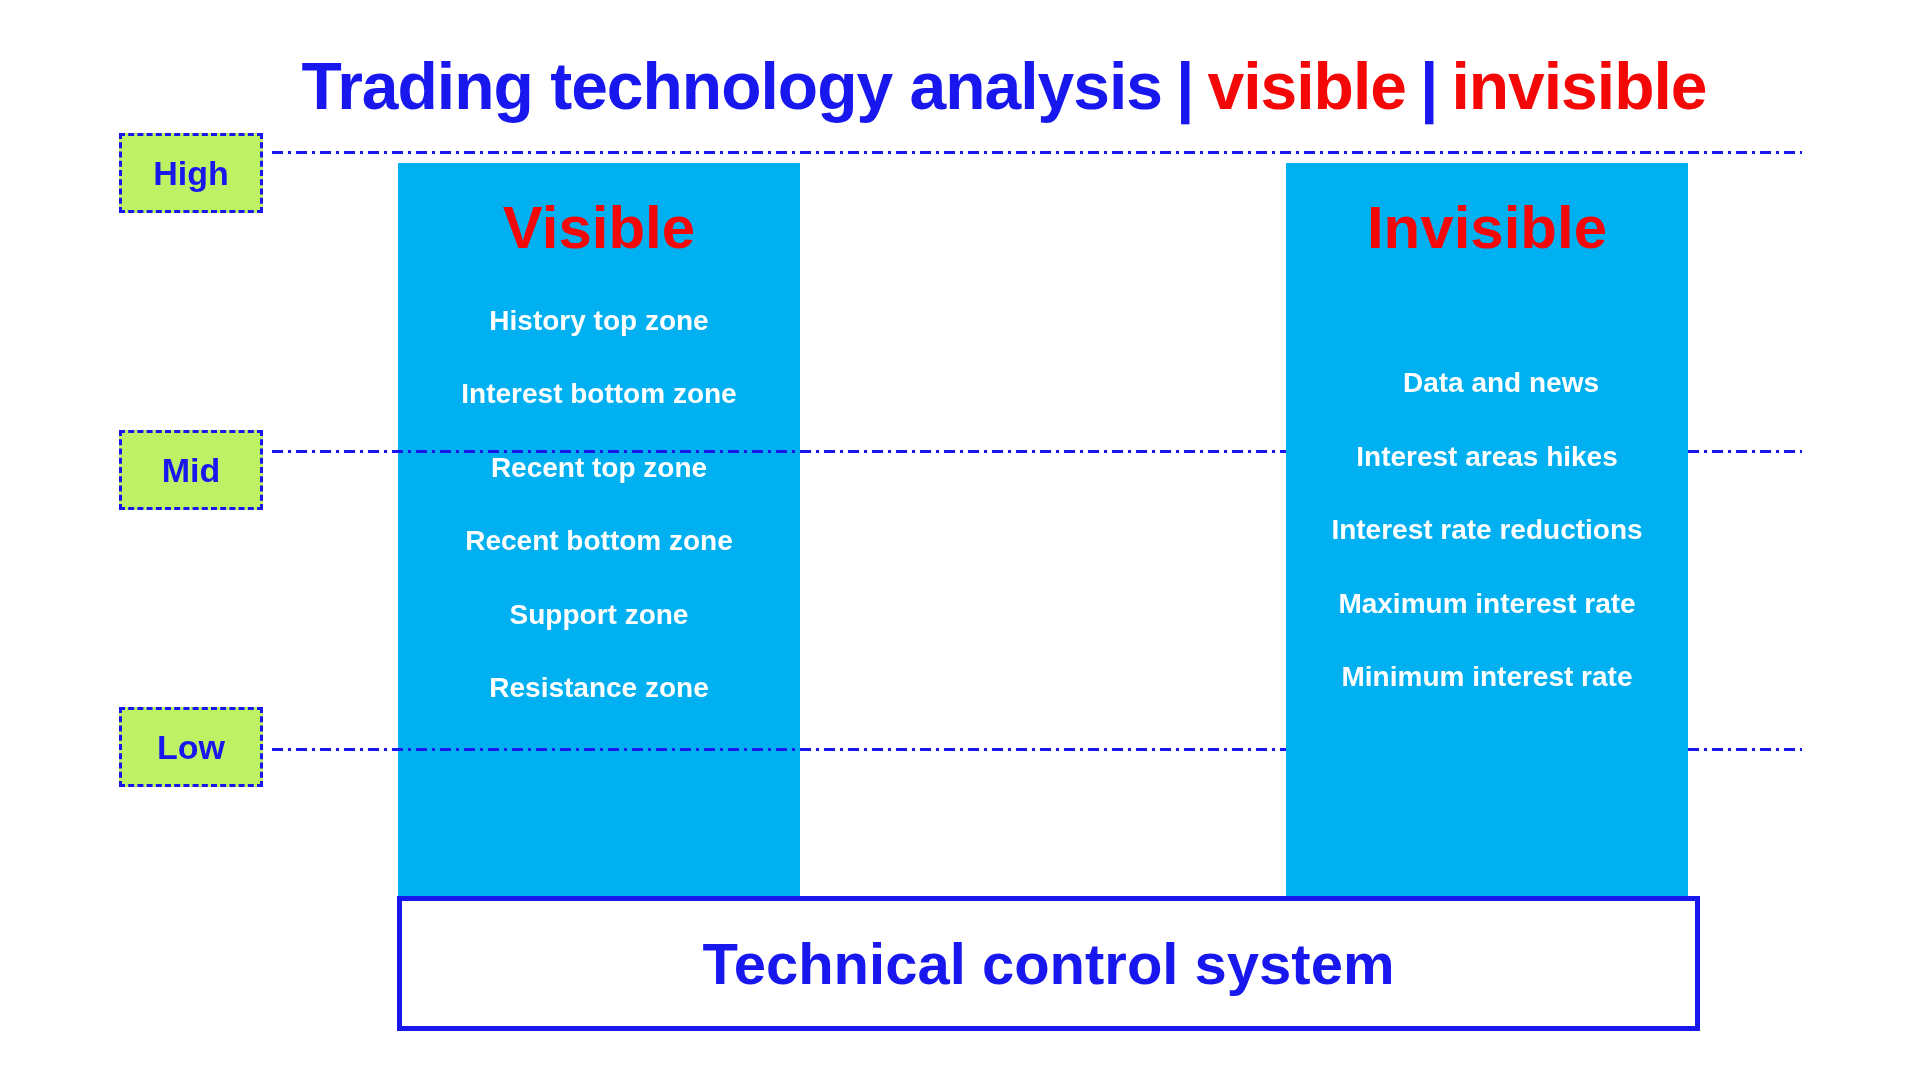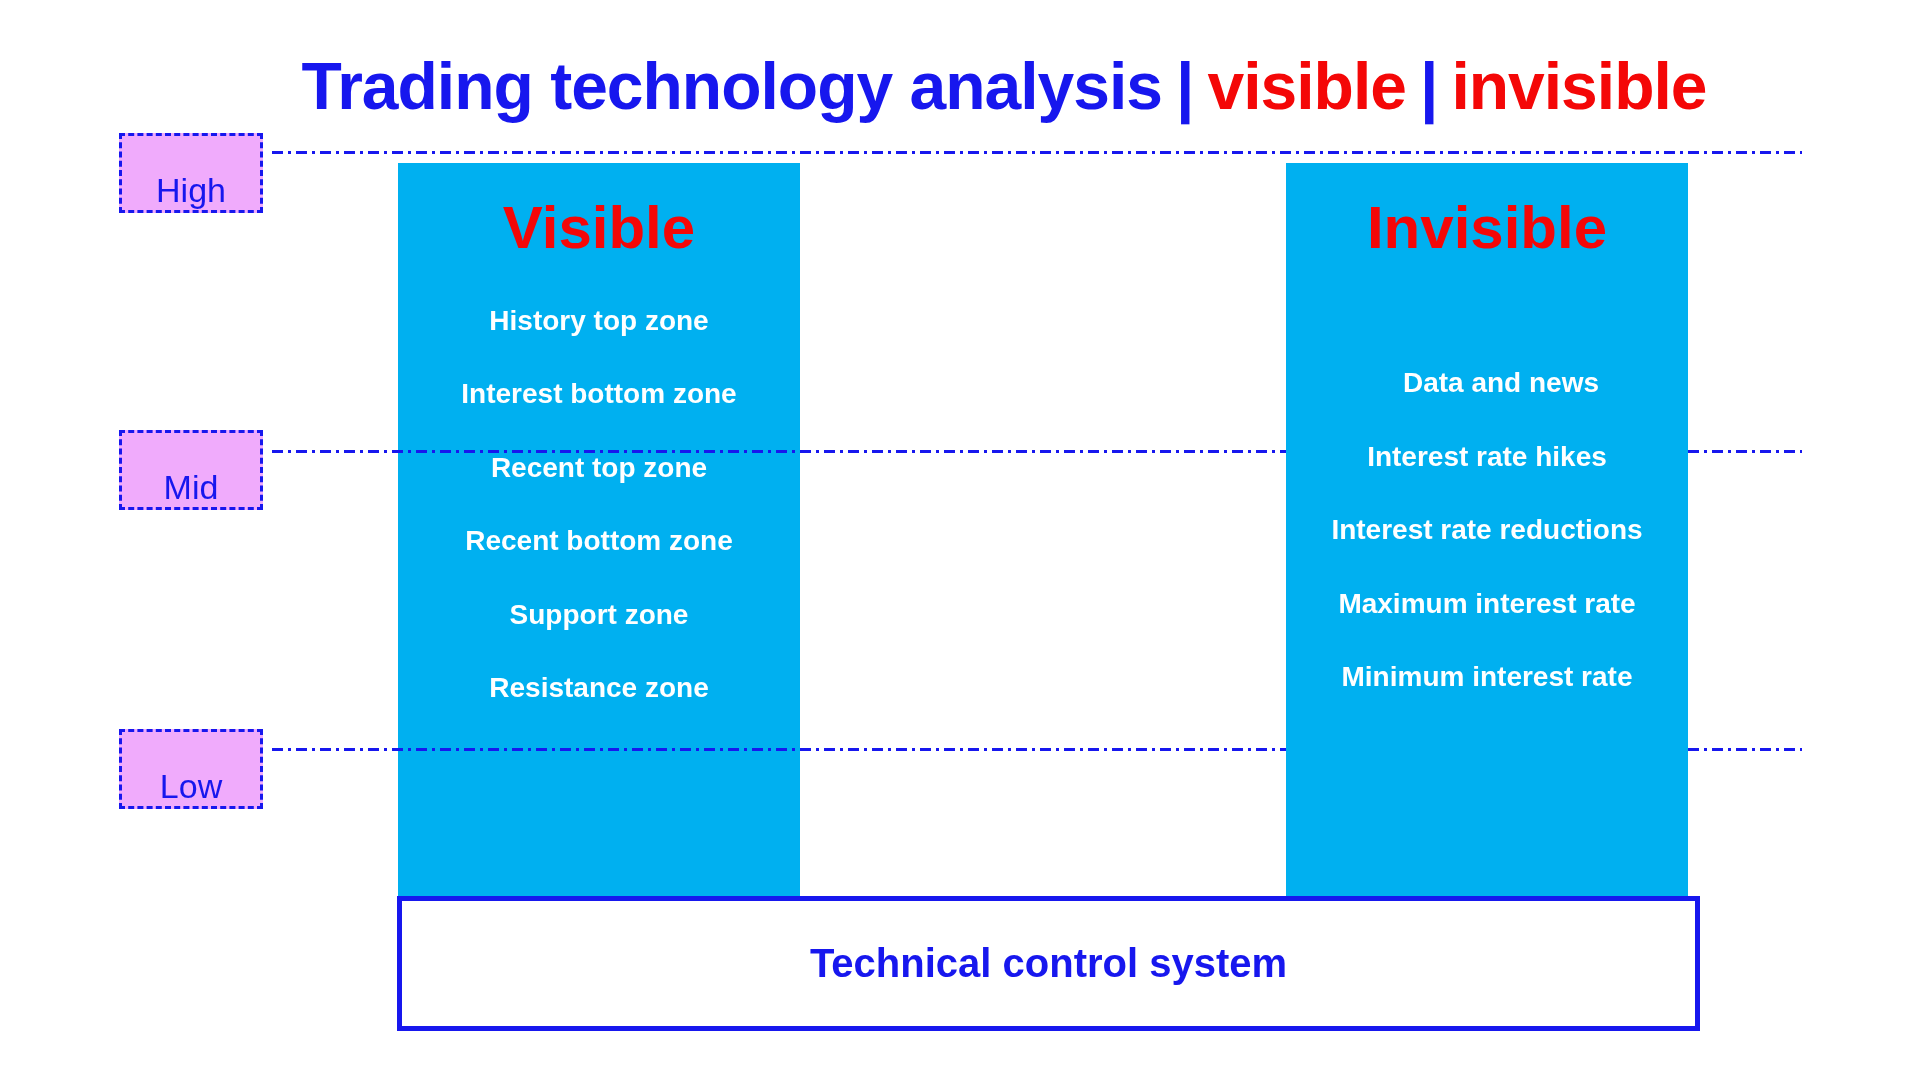--- a/index.html
+++ b/index.html
@@ -31,28 +31,28 @@
   }
   .title .t-blue{color:var(--blue);}
   .title .t-red{color:var(--red);}
   .title .sep{color:var(--blue);padding:0 14px;}
 
   
   .level-box{
     position:absolute;
     left:119px;width:144px;height:80px;
     border:3px dashed var(--blue);
-    background:#f0abfc;
-    display:flex;align-items:flex-end;justify-content:center;
-    font-size:34px;font-weight:normal;color:var(--blue);
+    background:#bef264;
+    display:flex;align-items:center;justify-content:center;
+    font-size:34px;font-weight:bold;color:var(--blue);
     z-index:2;
   }
   .level-high{top:133px;}
   .level-mid{top:430px;}
-  .level-low{top:729px;}
+  .level-low{top:707px;}
 
   
   .level-line{
     position:absolute;
     left:272px;width:1530px;height:3px;
     background:repeating-linear-gradient(to right,
       var(--blue) 0 11px, transparent 11px 16px,
       var(--blue) 16px 19px, transparent 19px 24px);
     z-index:2;
   }
@@ -85,21 +85,21 @@
   
   .footer-box{
     position:absolute;
     left:397px;top:896px;width:1303px;height:135px;
     background:#ffffff;
     border:5px solid var(--blue);
     display:flex;align-items:center;justify-content:center;
     z-index:4;
   }
   .footer-label{
-    font-size:40px;font-weight:bold;color:var(--blue);
+    font-size:58px;font-weight:bold;color:var(--blue);
     white-space:nowrap;
   }
 </style>
 </head>
 <body>
 
 <div class="canvas">
 
   <h1 class="title"><span class="t-blue">Trading technology analysis</span><span class="sep">|</span><span class="t-red">visible</span><span class="sep">|</span><span class="t-red">invisible</span></h1>
 
@@ -126,21 +126,21 @@
       <div class="column-item">Recent bottom zone</div>
       <div class="column-item">Support zone</div>
       <div class="column-item">Resistance zone</div>
     </div>
   </div>
 
   <div class="column column-invisible">
     <div class="column-header">Invisible</div>
     <div class="column-items">
       <div class="column-item offset-1">Data and news</div>
-      <div class="column-item">Interest rate hikes</div>
+      <div class="column-item">Interest areas hikes</div>
       <div class="column-item">Interest rate reductions</div>
       <div class="column-item">Maximum interest rate</div>
       <div class="column-item">Minimum interest rate</div>
     </div>
   </div>
 
   <div class="footer-box">
     <span class="footer-label">Technical control system</span>
   </div>
 

